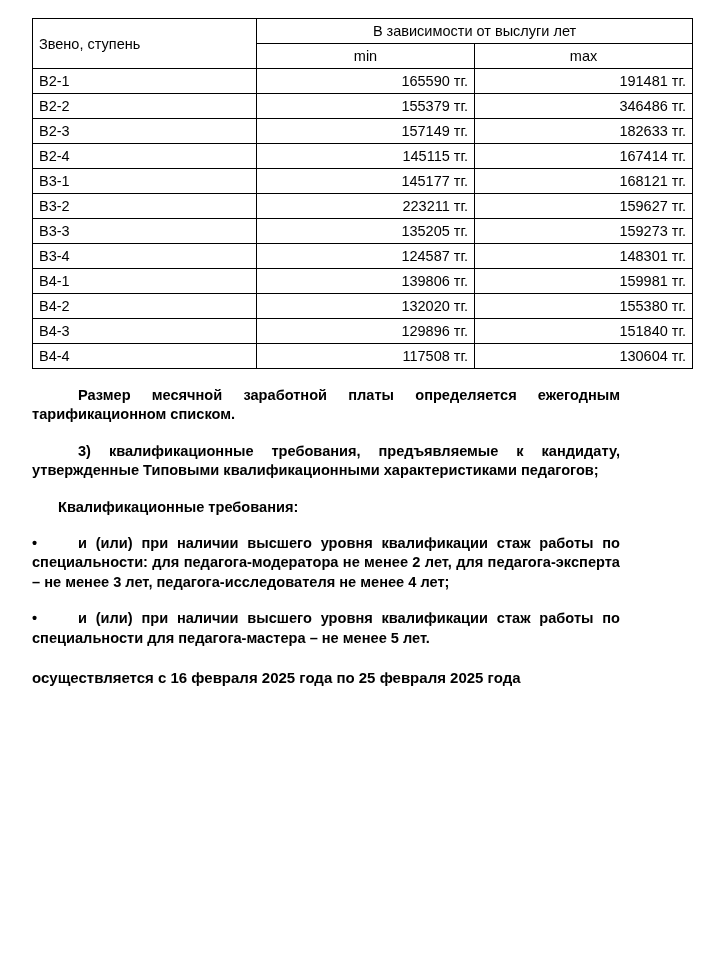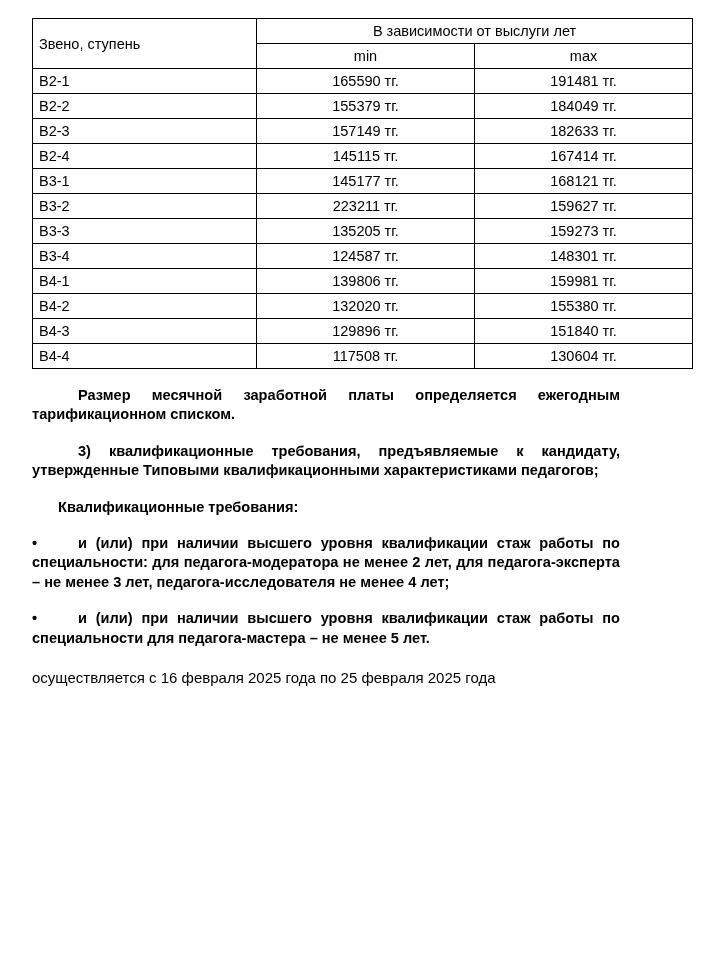--- a/index.html
+++ b/index.html
@@ -38,21 +38,21 @@
     vertical-align: middle;
   }
   table.salary th {
     text-align: center;
   }
   td.lvl {
     text-align: left;
     padding-left: 7px;
   }
   td.val {
-    text-align: center;
+    text-align: right;
     padding-left: 8px;
   }
   col.c1 { width: 224px; }
   col.c2 { width: 218px; }
   col.c3 { width: 218px; }
 
   
   .body-text {
     margin-top: 14px;
   }
@@ -72,21 +72,21 @@
     margin-top: 13px;
   }
   .bold {
     font-weight: bold;
   }
   .bullet-mark {
     display: inline-block;
     width: 46px;
   }
   .last-line {
-    font-weight: normal;
+    font-weight: bold;
     font-size: 15px;
     margin-top: 20px;
   }
 </style>
 </head>
 <body>
 
 <div class="page">
 
   <table class="salary">
@@ -107,21 +107,21 @@
     </thead>
     <tbody>
       <tr>
         <td class="lvl">В2-1</td>
         <td class="val">165590 тг.</td>
         <td class="val">191481 тг.</td>
       </tr>
       <tr>
         <td class="lvl">В2-2</td>
         <td class="val">155379 тг.</td>
-        <td class="val">184049 тг.</td>
+        <td class="val">346486 тг.</td>
       </tr>
       <tr>
         <td class="lvl">В2-3</td>
         <td class="val">157149 тг.</td>
         <td class="val">182633 тг.</td>
       </tr>
       <tr>
         <td class="lvl">В2-4</td>
         <td class="val">145115 тг.</td>
         <td class="val">167414 тг.</td>

